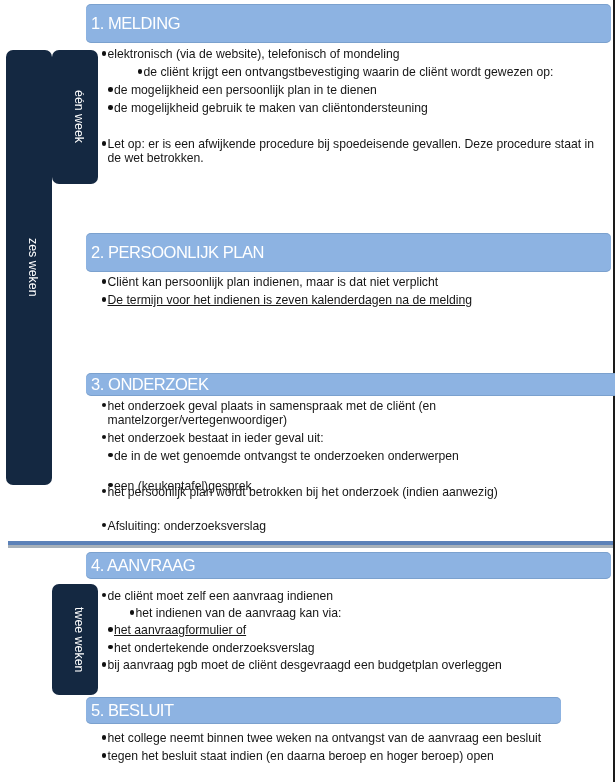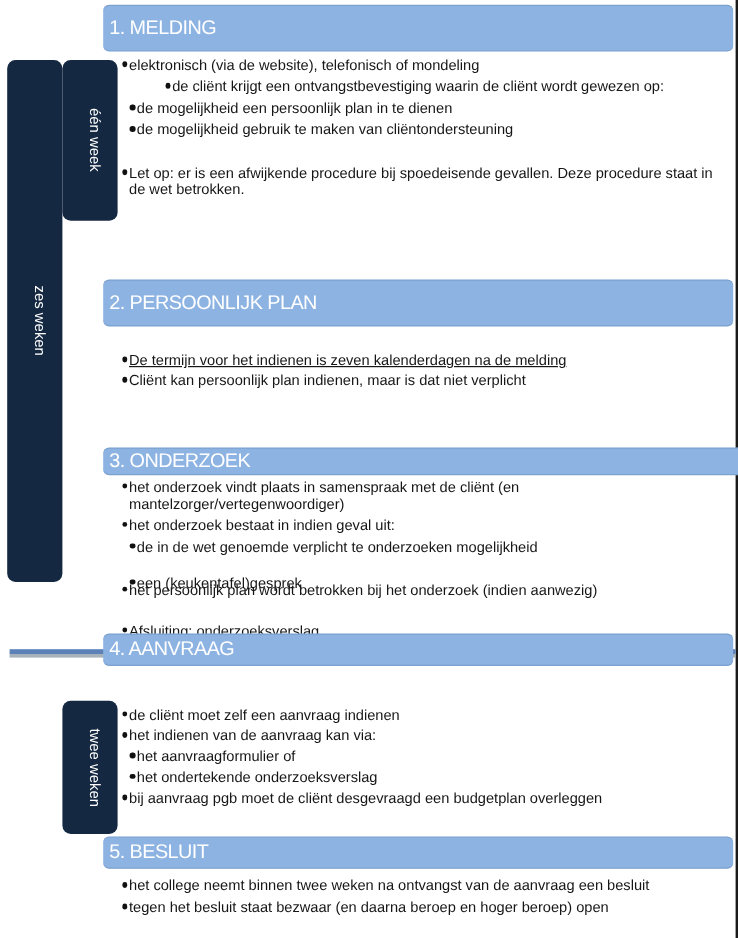--- a/index.html
+++ b/index.html
@@ -67,49 +67,49 @@
     <div class="ln b2" style="top:36px;">de mogelijkheid een persoonlijk plan in te dienen</div>
     <div class="ln b2" style="top:54px;">de mogelijkheid gebruik te maken van cliëntondersteuning</div>
     <div class="ln b1" style="top:90px;">Let op: er is een afwijkende procedure bij spoedeisende gevallen. Deze procedure staat in</div>
     <div class="ln cont" style="top:104px;">de wet betrokken.</div>
   </div>
 
   <div class="hdr" style="left:86px;top:233px;width:525px;height:39px;">
     <span>2. PERSOONLIJK PLAN</span>
   </div>
   <div class="body" style="left:101px;top:275px;">
-    <div class="ln b1" style="top:0px;margin-top:35px;">Cliënt kan persoonlijk plan indienen, maar is dat niet verplicht</div>
+    <div class="ln b1" style="top:0px;">Cliënt kan persoonlijk plan indienen, maar is dat niet verplicht</div>
     <div class="ln b1" style="top:18px;text-decoration:underline;">De termijn voor het indienen is zeven kalenderdagen na de melding</div>
   </div>
 
   <div class="hdr" style="left:86px;top:373px;width:570px;height:23px;">
     <span>3. ONDERZOEK</span>
   </div>
   <div class="body" style="left:101px;top:398.5px;">
-    <div class="ln b1" style="top:0px;">het onderzoek vindt plaats in samenspraak met de cliënt (en</div>
+    <div class="ln b1" style="top:0px;">het onderzoek geval plaats in samenspraak met de cliënt (en</div>
     <div class="ln cont" style="top:14px;">mantelzorger/vertegenwoordiger)</div>
-    <div class="ln b1" style="top:32px;">het onderzoek bestaat in indien geval uit:</div>
-    <div class="ln b2" style="top:50px;">de in de wet genoemde verplicht te onderzoeken mogelijkheid</div>
+    <div class="ln b1" style="top:32px;">het onderzoek bestaat in ieder geval uit:</div>
+    <div class="ln b2" style="top:50px;">de in de wet genoemde ontvangst te onderzoeken onderwerpen</div>
     <div class="ln b2" style="top:68px;margin-top:12px;">een (keukentafel)gesprek</div>
     <div class="ln b1" style="top:86px;">het persoonlijk plan wordt betrokken bij het onderzoek (indien aanwezig)</div>
     <div class="ln b1" style="top:120px;">Afsluiting: onderzoeksverslag</div>
   </div>
 
-  <div class="hdr" style="left:86px;top:528px;width:525px;height:27px;">
+  <div class="hdr" style="left:86px;top:552px;width:525px;height:27px;">
     <span>4. AANVRAAG</span>
   </div>
   <div class="body" style="left:101px;top:588.5px;">
     <div class="ln b1" style="top:0px;">de cliënt moet zelf een aanvraag indienen</div>
-    <div class="ln b1" style="top:17.4px;">het indienen van de aanvraag kan via:</div>
-    <div class="ln b2" style="top:34.8px;">het aanvraagformulier of</div>
+    <div class="ln b1" style="top:17.4px;margin-left:28px;">het indienen van de aanvraag kan via:</div>
+    <div class="ln b2" style="top:34.8px;text-decoration:underline;">het aanvraagformulier of</div>
     <div class="ln b2" style="top:52.2px;">het ondertekende onderzoeksverslag</div>
     <div class="ln b1" style="top:69.6px;">bij aanvraag pgb moet de cliënt desgevraagd een budgetplan overleggen</div>
   </div>
 
-  <div class="hdr" style="left:86px;top:697px;width:525px;height:27px;">
+  <div class="hdr" style="left:86px;top:697px;width:475px;height:27px;">
     <span>5. BESLUIT</span>
   </div>
   <div class="body" style="left:101px;top:731px;">
     <div class="ln b1" style="top:0px;">het college neemt binnen twee weken na ontvangst van de aanvraag een besluit</div>
-    <div class="ln b1" style="top:18px;">tegen het besluit staat bezwaar (en daarna beroep en hoger beroep) open</div>
+    <div class="ln b1" style="top:18px;">tegen het besluit staat indien (en daarna beroep en hoger beroep) open</div>
   </div>
 
 </div>
 
 </body></html>

